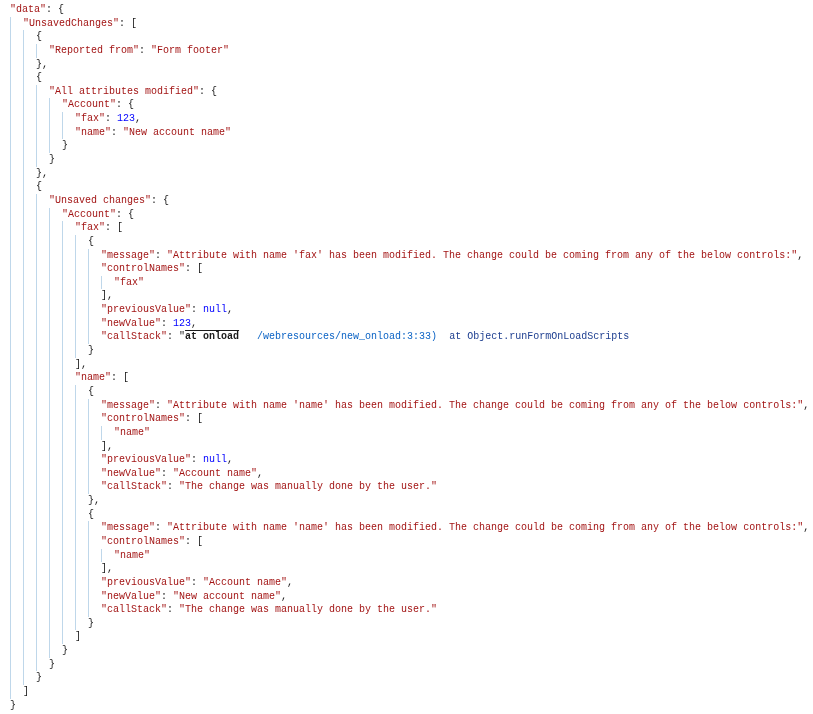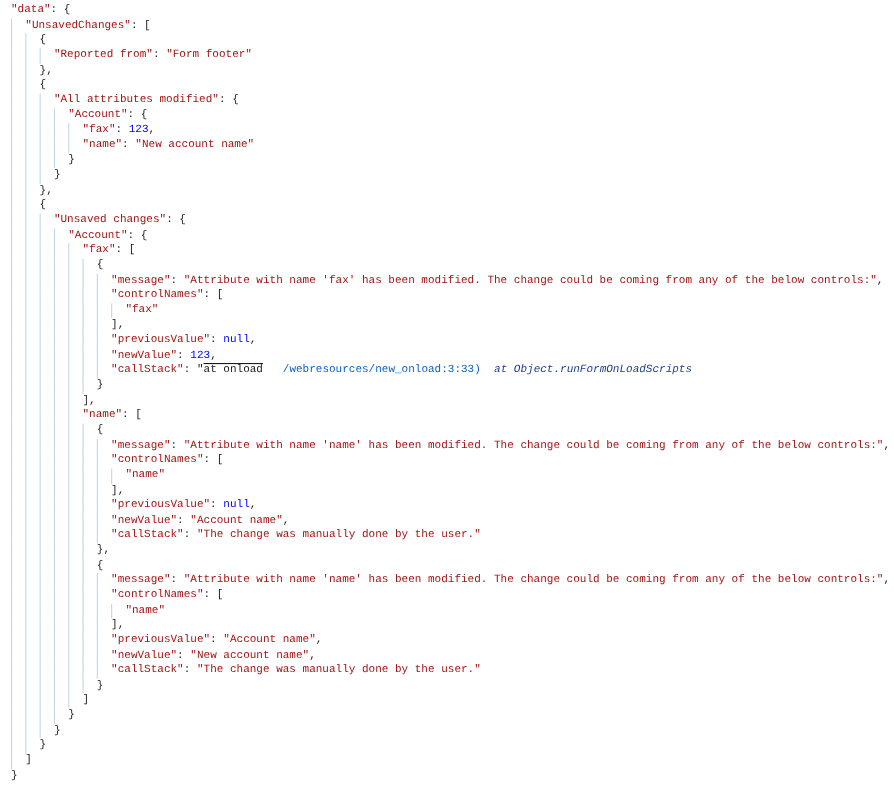--- a/index.html
+++ b/index.html
@@ -23,23 +23,23 @@
   .line > span { flex: none; }
   .guide {
     display: block;
     width: 12px;
     border-left: 1px solid var(--c-guide, #bfd7ea);
   }
   .tk-k  { color: var(--c-key,   #a31515); }
   .tk-s  { color: var(--c-str,   #a31515); }
   .tk-n  { color: var(--c-num,   #0000ff); }
   .tk-p  { color: var(--c-punct, #1b1b1b); }
-  .tk-ov { color: var(--c-punct, #1b1b1b); text-decoration: overline; }
+  .tk-ov { color: var(--c-punct, #1b1b1b); text-decoration: overline; font-weight: bold; }
   .tk-ln { color: var(--c-link,  #0b63c5); cursor: pointer; }
-  .tk-nv { color: var(--c-stack, #1d3e90); font-style: italic; }
+  .tk-nv { color: var(--c-stack, #1d3e90); }
 </style>
 </head>
 <body>
 
 <div class="viewer">
     <div class="line"><span class="tk-k">"data"</span><span class="tk-p">: {</span></div>
     <div class="line"><span class="guide"></span><span class="tk-k">"UnsavedChanges"</span><span class="tk-p">: [</span></div>
     <div class="line"><span class="guide"></span><span class="guide"></span><span class="tk-p">{</span></div>
     <div class="line"><span class="guide"></span><span class="guide"></span><span class="guide"></span><span class="tk-k">"Reported from"</span><span class="tk-p">: </span><span class="tk-s">"Form footer"</span></div>
     <div class="line"><span class="guide"></span><span class="guide"></span><span class="tk-p">},</span></div>

